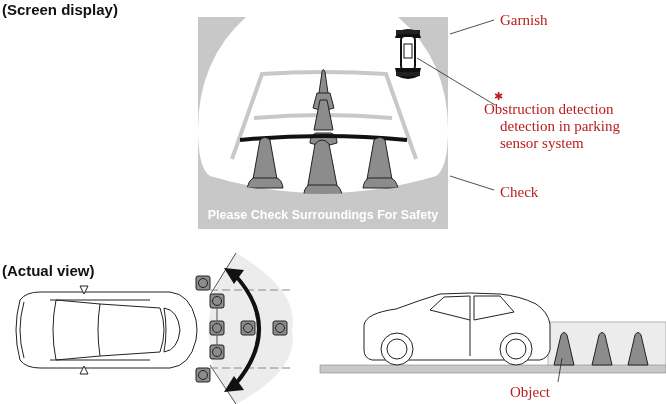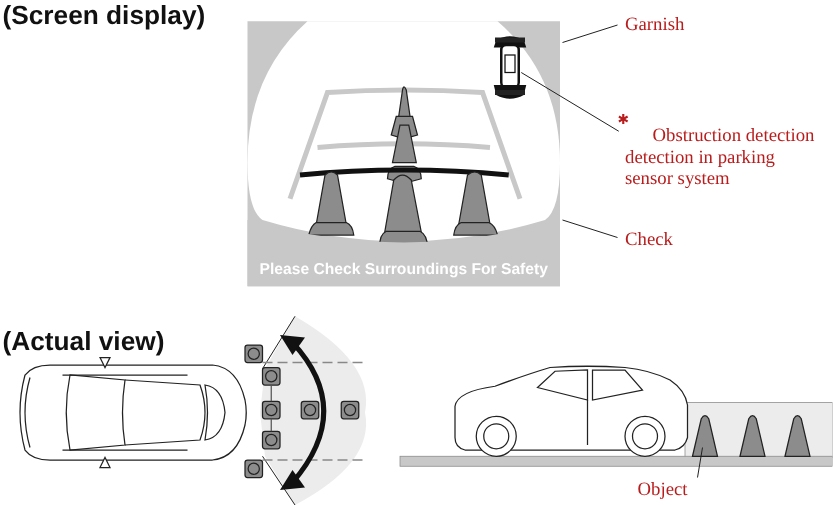--- a/index.html
+++ b/index.html
@@ -1,17 +1,17 @@
 <!DOCTYPE html>
 <html><head>
 <meta charset="utf-8">
 <style>
   html,body{margin:0;padding:0;background:#fff;}
   body{width:666px;height:404px;position:relative;overflow:hidden;font-family:"Liberation Sans",sans-serif;}
-  .heading{position:absolute;font-family:"Liberation Sans",sans-serif;font-weight:bold;font-size:21px;color:#111;}
+  .heading{position:absolute;font-family:"Liberation Sans",sans-serif;font-weight:bold;font-size:15px;color:#111;}
   .label{position:absolute;font-family:"Liberation Serif",serif;font-size:15px;color:#b91c1c;line-height:17px;}
   svg{position:absolute;left:0;top:0;}
   .screen-text{font-family:"Liberation Sans",sans-serif;font-weight:bold;font-size:12.5px;fill:#fff;}
 </style>
 </head>
 <body>
 
 <div class="heading" style="left:2px;top:1px;">(Screen display)</div>
 <div class="heading" style="left:2px;top:262px;">(Actual view)</div>
 
@@ -156,17 +156,17 @@
       <path d="M 554 365 L 561 335 Q 564 330 567 335 L 574 365 Z"></path>
       <path d="M 592 365 L 599 335 Q 602 330 605 335 L 612 365 Z"></path>
       <path d="M 628 365 L 635 335 Q 638 330 641 335 L 648 365 Z"></path>
     </g>
     <line x1="562" y1="358" x2="558" y2="382" stroke="#222" stroke-width="0.8"></line>
   </g>
 </svg>
 
 <div class="label" style="left:500px;top:12px;">Garnish</div>
 <div class="label" style="left:494px;top:88px;font-size:11px;">✱</div>
-<div class="label" style="left:522px;top:101px;">Obstruction detection</div>
+<div class="label" style="left:484px;top:101px;">Obstruction detection</div>
 <div class="label" style="left:500px;top:118px;">detection in parking</div>
 <div class="label" style="left:500px;top:135px;">sensor system</div>
 <div class="label" style="left:500px;top:184px;">Check</div>
 <div class="label" style="left:510px;top:384px;">Object</div>
 
 </body></html>

